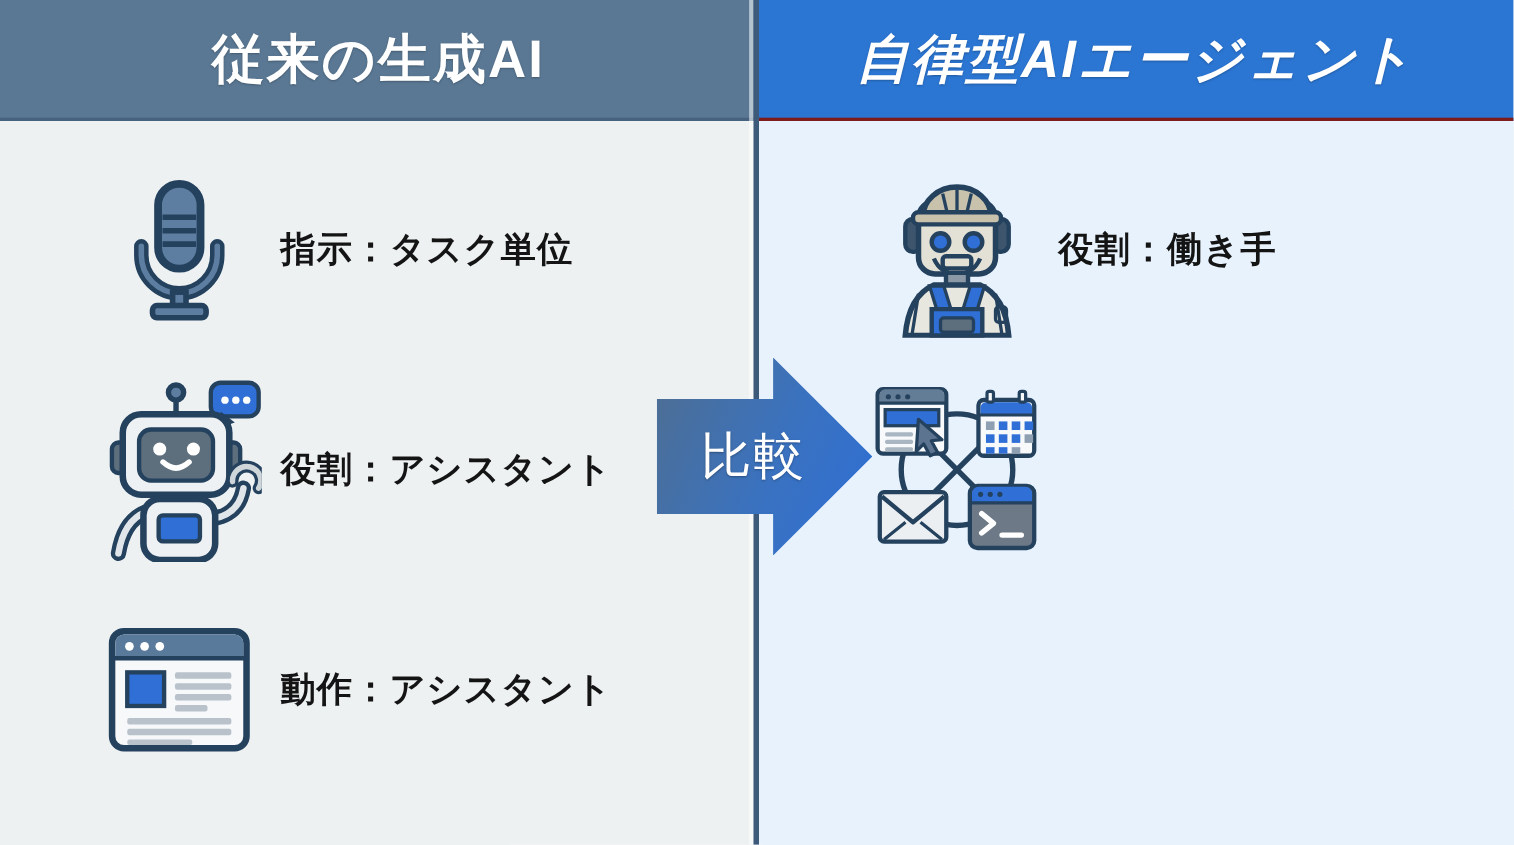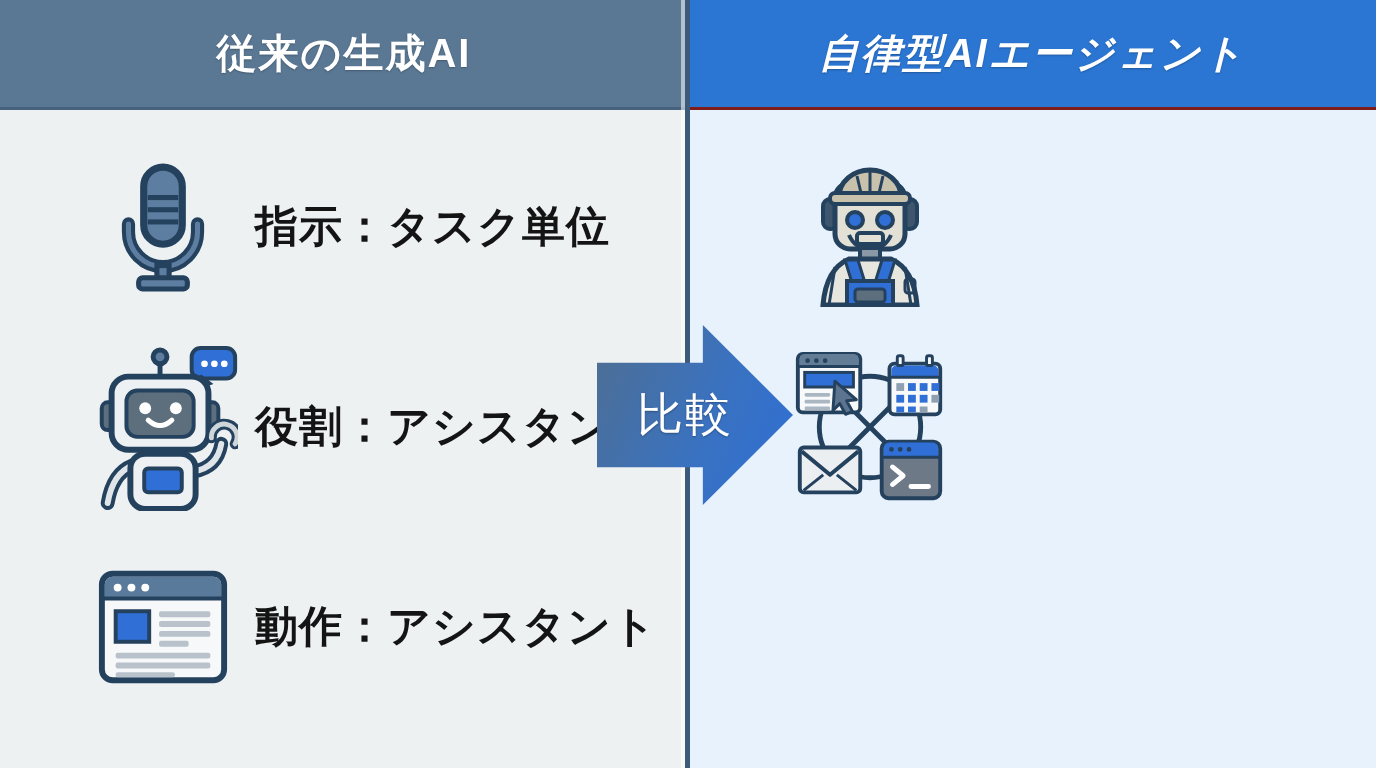--- a/index.html
+++ b/index.html
@@ -7,32 +7,32 @@
   body { font-family:"Liberation Sans","DejaVu Sans",sans-serif; }
 
   .stage { position:relative; width:1376px; height:768px; background:#eef1f2; }
 
   .panel { position:absolute; top:0; height:768px; width:688px; }
   .panel-left  { left:0;   background:var(--left-bg,#edf1f2); }
   .panel-right { left:688px; background:var(--right-bg,#e7f2fd); }
 
   .panel-header {
     height:110px; display:flex; align-items:center; justify-content:center;
-    color:#ffffff; font-size:40px; font-weight:800; letter-spacing:2px;
+    color:#ffffff; font-size:48px; font-weight:800; letter-spacing:2px;
     text-shadow:0 1px 2px rgba(0,0,0,.25);
   }
   .panel-left  .panel-header { background:var(--left-header-bg,#5a7894);  border-bottom:3px solid #46627e; }
   .panel-right .panel-header { background:var(--right-header-bg,#2b76d3); border-bottom:3px solid #7f1d1d;font-style:italic; }
 
   .rows { padding-top:17px; }
   .row { height:200px; display:flex; align-items:center; }
   .panel-left  .row { padding-left:85px; }
   .panel-right .row { padding-left:104px; }
   .icon-box { width:156px; min-width:156px; display:flex; align-items:center; justify-content:center; }
-  .row-label { margin-left:14px; font-size:43px; font-weight:800; color:#141414; letter-spacing:1px; white-space:nowrap; }
+  .row-label { margin-left:14px; font-size:32px; font-weight:800; color:#141414; letter-spacing:1px; white-space:nowrap; }
 
   .divider { position:absolute; left:685px; top:0; width:5px; height:768px; background:#3e5a7a; z-index:5; }
   .divider-light { position:absolute; left:681px; top:0; width:4px; height:768px; background:rgba(255,255,255,.55); z-index:5; }
 
   .compare-arrow {
     position:absolute; left:597px; top:325px; width:196px; height:180px; z-index:10;
     background:linear-gradient(115deg,#4e6e91 0%,#3a72c0 55%,#2e6fd6 100%);
     clip-path:polygon(0 21%,54% 21%,54% 0,100% 50%,54% 100%,54% 79%,0 79%);
   }
   .compare-label {
@@ -151,20 +151,21 @@
             <path d="M18,158 q3,-36 26,-46 h42 q23,10 26,46 z" fill="#e8e7df" stroke="#24415e" stroke-width="5"></path>
             <path d="M40,113 l13,0 l8,26 l-13,0 z" fill="#2f6fd6" stroke="#24415e" stroke-width="3"></path>
             <path d="M90,113 l-13,0 l-8,26 l13,0 z" fill="#2f6fd6" stroke="#24415e" stroke-width="3"></path>
             <path d="M42,134 h46 v24 h-46 z" fill="#2f6fd6" stroke="#24415e" stroke-width="4"></path>
             <rect x="50" y="142" width="30" height="13" rx="3" fill="#5d6e7d" stroke="#24415e" stroke-width="3"></rect>
             <path d="M30,120 l-6,38" stroke="#24415e" stroke-width="3"></path>
             <path d="M100,120 l6,38" stroke="#24415e" stroke-width="3"></path>
             <rect x="100" y="132" width="10" height="14" rx="3" fill="none" stroke="#24415e" stroke-width="3"></rect>
           </svg>
         </div>
+        <div class="row-label">役割：働き手</div>
       </div>
 
       <div class="row">
         <div class="icon-box">
           <svg width="158" height="160" viewBox="0 0 160 162">
             <circle cx="80" cy="81" r="52" fill="none" stroke="#24415e" stroke-width="5"></circle>
             <line x1="38" y1="39" x2="122" y2="123" stroke="#24415e" stroke-width="5"></line>
             <line x1="122" y1="39" x2="38" y2="123" stroke="#24415e" stroke-width="5"></line>
 
             <rect x="6" y="6" width="64" height="60" rx="5" fill="#f7f9fb" stroke="#24415e" stroke-width="4"></rect>

